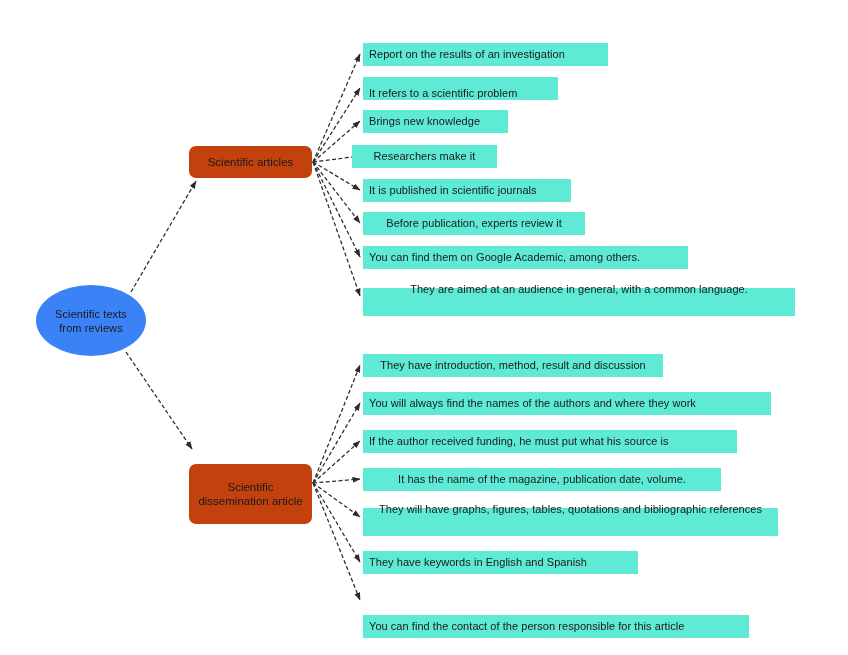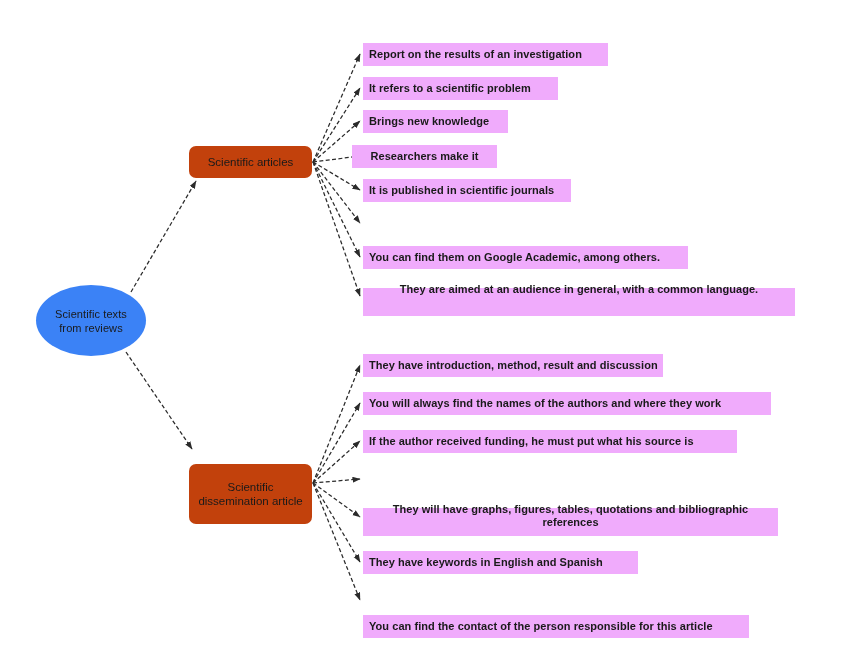--- a/index.html
+++ b/index.html
@@ -50,24 +50,24 @@
     font-size:11.5px;
     line-height:14.5px;
     font-weight:400;
     z-index:3;
   }
   .cat-node .label{ padding:0 6px; }
   #cat-articles{ left:189px; top:146px; width:123px; height:32px; }
   #cat-dissemination{ left:189px; top:464px; width:123px; height:60px; }
   
   .leaf-node{
-    background:#f0abfc;
+    background:#5eead4;
     font-size:11px;
     line-height:13px;
-    font-weight:700;
+    font-weight:400;
     letter-spacing:0.05px;
     z-index:2;
     padding:0 6px;
   }
   .leaf-node .label{
     display:block;
     width:100%;
     white-space:nowrap;
   }
   .leaf-node.wrap .label{ white-space:normal; }
@@ -119,48 +119,54 @@
     <span class="label">Scientific articles</span>
   </div>
 
   <div class="node cat-node" id="cat-dissemination">
     <span class="label">Scientific dissemination article</span>
   </div>
 
   <div class="node leaf-node align-left" style="left:363px; top:43px; width:245px; height:23px;">
     <span class="label">Report on the results of an investigation</span>
   </div>
-  <div class="node leaf-node align-left" style="left:363px; top:77px; width:195px; height:23px;">
+  <div class="node leaf-node align-left" style="left:363px; top:77px; width:195px; height:23px;align-items:flex-end;">
     <span class="label">It refers to a scientific problem</span>
   </div>
   <div class="node leaf-node align-left" style="left:363px; top:110px; width:145px; height:23px;">
     <span class="label">Brings new knowledge</span>
   </div>
   <div class="node leaf-node" style="left:352px; top:145px; width:145px; height:23px;">
     <span class="label">Researchers make it</span>
   </div>
   <div class="node leaf-node align-left" style="left:363px; top:179px; width:208px; height:23px;">
     <span class="label">It is published in scientific journals</span>
+  </div>
+  <div class="node leaf-node" style="left:363px; top:212px; width:222px; height:23px;">
+    <span class="label">Before publication, experts review it</span>
   </div>
   <div class="node leaf-node align-left" style="left:363px; top:246px; width:325px; height:23px;">
     <span class="label">You can find them on Google Academic, among others.</span>
   </div>
   <div class="node leaf-node wrap overflow-top" style="left:363px; top:288px; width:432px; height:28px;">
     <span class="label">They are aimed at an audience in general, with a common language.</span>
   </div>
 
   <div class="node leaf-node" style="left:363px; top:354px; width:300px; height:23px;">
     <span class="label">They have introduction, method, result and discussion</span>
   </div>
   <div class="node leaf-node align-left" style="left:363px; top:392px; width:408px; height:23px;">
     <span class="label">You will always find the names of the authors and where they work</span>
   </div>
   <div class="node leaf-node align-left" style="left:363px; top:430px; width:374px; height:23px;">
     <span class="label">If the author received funding, he must put what his source is</span>
   </div>
+  <div class="node leaf-node" style="left:363px; top:468px; width:358px; height:23px;">
+    <span class="label">It has the name of the magazine, publication date, volume.</span>
+  </div>
   <div class="node leaf-node wrap overflow-top" style="left:363px; top:508px; width:415px; height:28px;">
     <span class="label">They will have graphs, figures, tables, quotations and bibliographic references</span>
   </div>
   <div class="node leaf-node align-left" style="left:363px; top:551px; width:275px; height:23px;">
     <span class="label">They have keywords in English and Spanish</span>
   </div>
   <div class="node leaf-node align-left" style="left:363px; top:615px; width:386px; height:23px;">
     <span class="label">You can find the contact of the person responsible for this article</span>
   </div>
 

